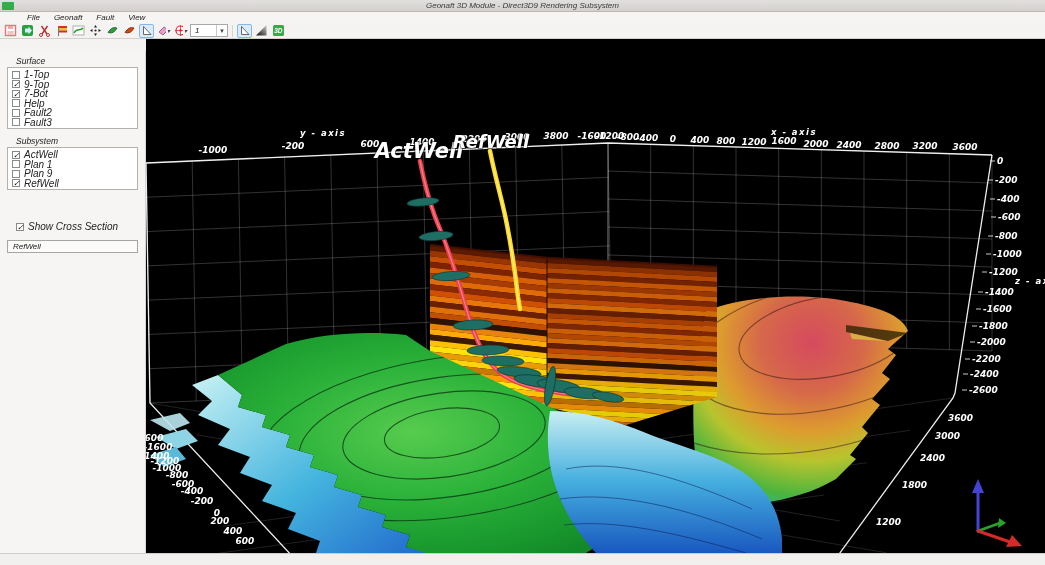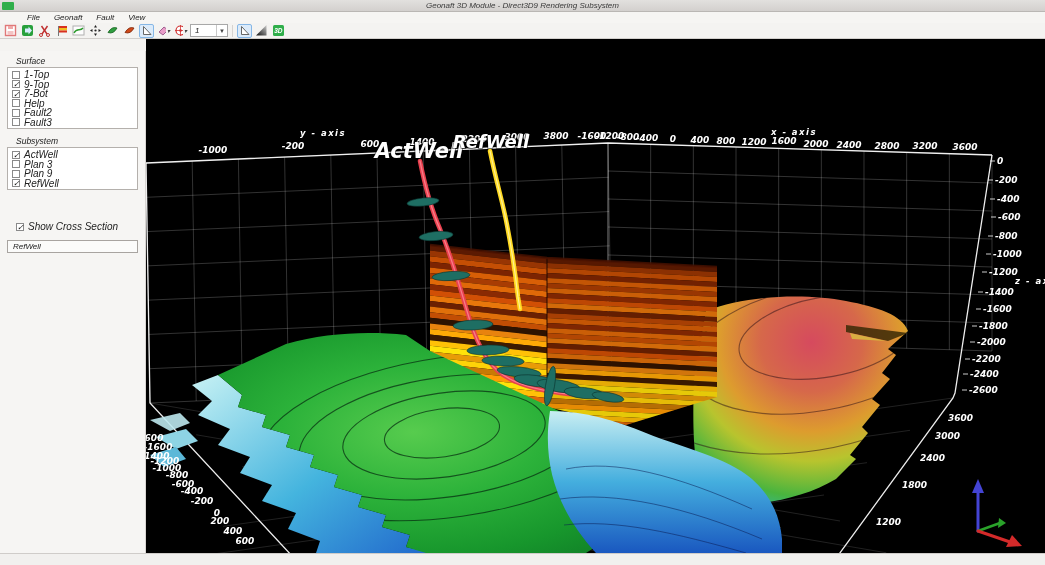--- a/index.html
+++ b/index.html
@@ -203,21 +203,21 @@
           </div>
         </div>
       <div class="grp-label" style="margin-top:7px">Subsystem</div>
       <div class="listbox" id="traj-list">
           <div class="chk-row">
             <span class="chk-box">✓</span>
             <span class="chk-label">ActWell</span>
           </div>
           <div class="chk-row">
             <span class="chk-box"></span>
-            <span class="chk-label">Plan 3</span>
+            <span class="chk-label">Plan 1</span>
           </div>
           <div class="chk-row">
             <span class="chk-box"></span>
             <span class="chk-label">Plan 9</span>
           </div>
           <div class="chk-row">
             <span class="chk-box">✓</span>
             <span class="chk-label">RefWell</span>
           </div>
         </div>

